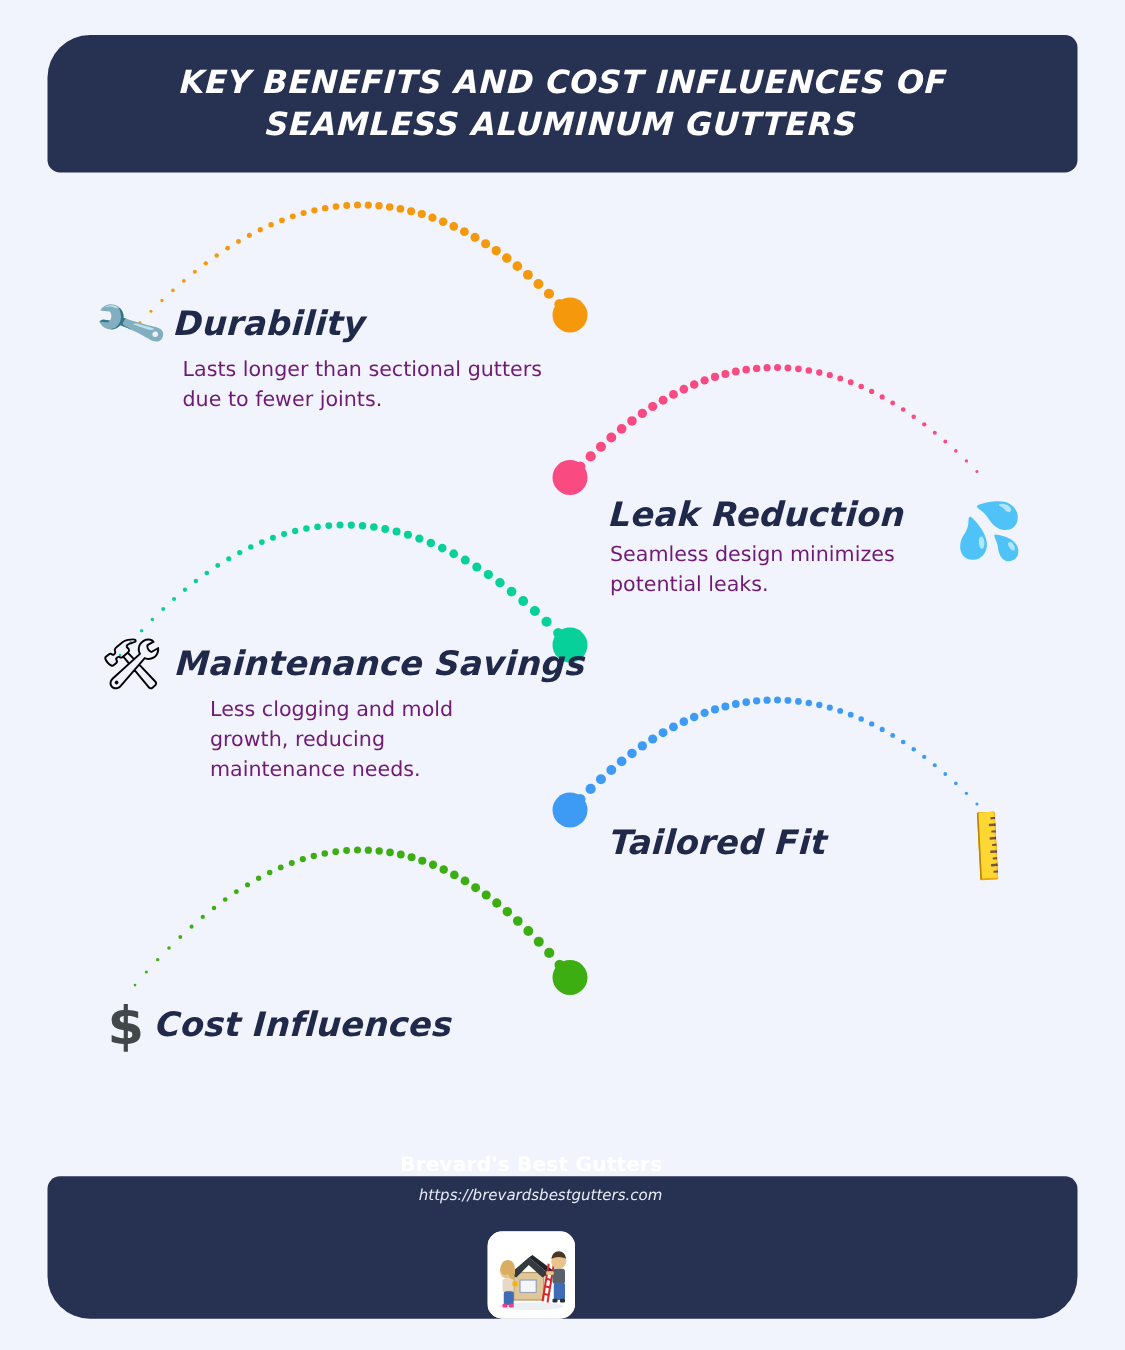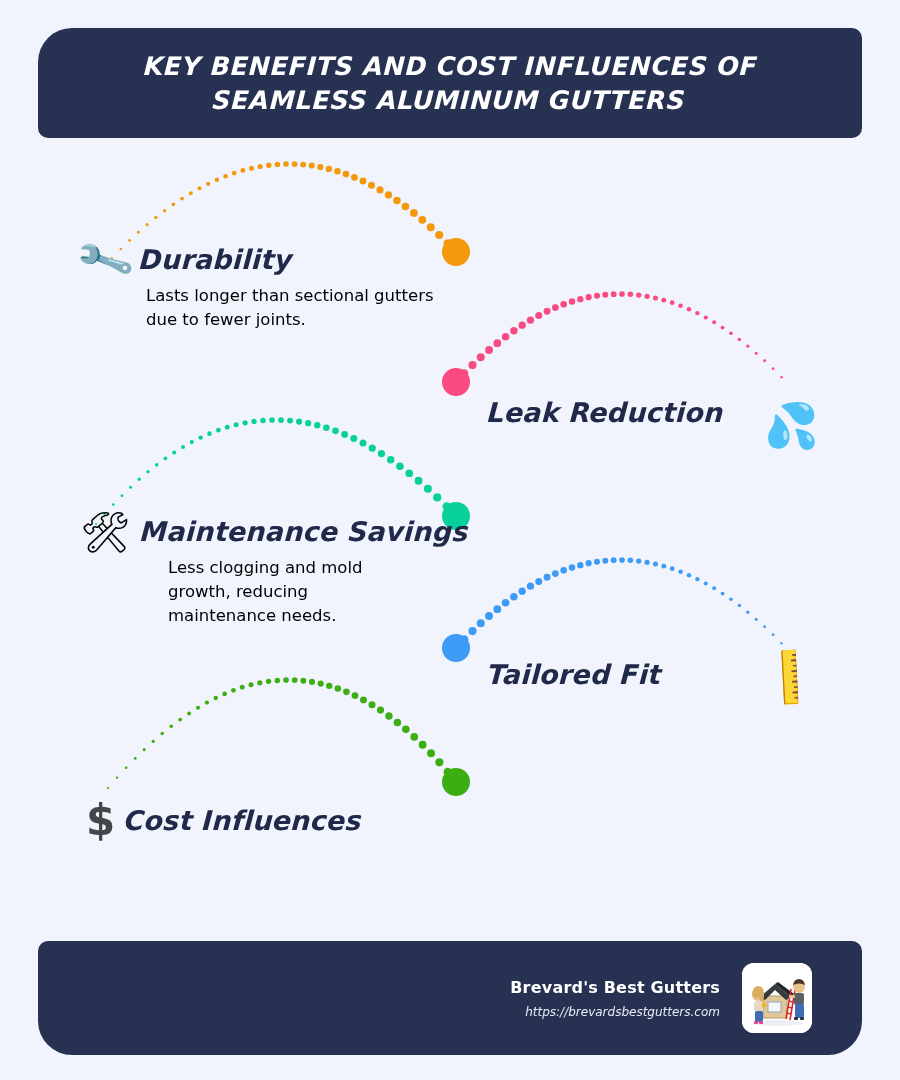--- a/index.html
+++ b/index.html
@@ -83,21 +83,21 @@
     font-weight: 700;
     font-style: italic;
     color: #21294a;
     letter-spacing: 0.2px;
     transform: skewX(-4deg);
     line-height: 1.1;
   }
   .block-body {
     font-family: "DejaVu Sans", sans-serif;
     font-size: 16.5px;
-    color: #000000;
+    color: #701a75;
     line-height: 1.46;
     margin: 4px 0 0 0;
   }
 
   
   #block-durability          { left: 80px;  top: 240px; }
   #block-durability .block-body   { margin-left: 66px; width: 300px; }
   #block-durability .block-icon   { transform: rotate(-25deg); }
 
   #block-leak                { left: 488px; top: 398px; }
@@ -131,20 +131,21 @@
     width: 824px;
     height: 114px;
     background: #273152;
     border-radius: 10px 10px 34px 34px;
     display: flex;
     align-items: center;
     justify-content: flex-end;
     box-sizing: border-box;
     padding-right: 50px;
     gap: 22px;
+    flex-direction: column;
   }
   .footer-text { text-align: right; }
   .footer-name {
     color: #ffffff;
     font-family: "DejaVu Sans", sans-serif;
     font-size: 16px;
     font-weight: 700;
     letter-spacing: 0.2px;
     margin: 0 0 8px 0;
   }
@@ -398,20 +399,21 @@
       <span class="block-icon">🔧</span>
       <span class="block-title">Durability</span>
     </div>
     <p class="block-body">Lasts longer than sectional gutters due to fewer joints.</p>
   </div>
 
   <div class="block" id="block-leak">
     <div class="block-head">
       <span class="block-title">Leak Reduction</span>
     </div>
+    <p class="block-body">Seamless design minimizes potential leaks.</p>
   </div>
   <span class="float-icon" id="icon-droplets">💦</span>
 
   <div class="block" id="block-maintenance">
     <div class="block-head">
       <span class="block-icon">🛠</span>
       <span class="block-title">Maintenance Savings</span>
     </div>
     <p class="block-body">Less clogging and mold growth, reducing maintenance needs.</p>
   </div>

